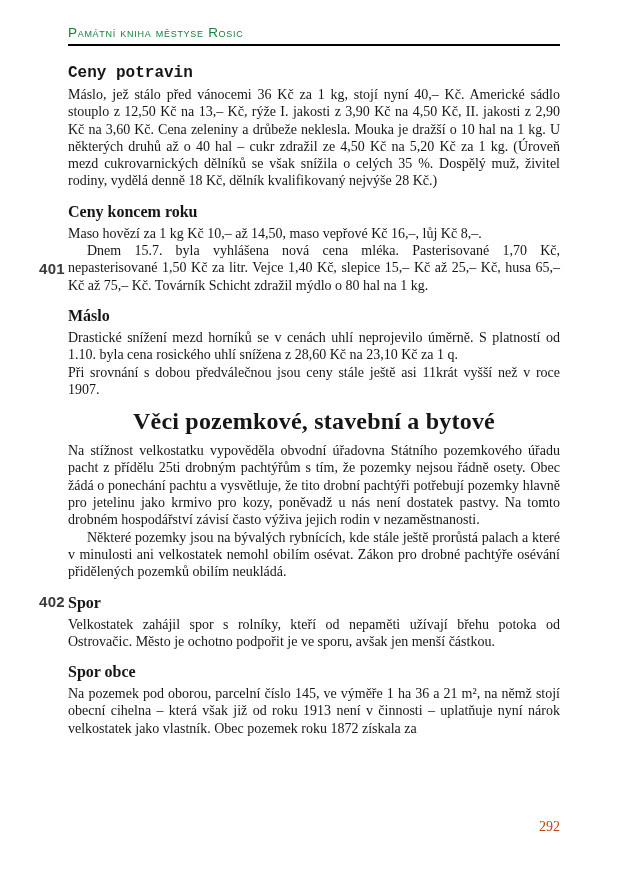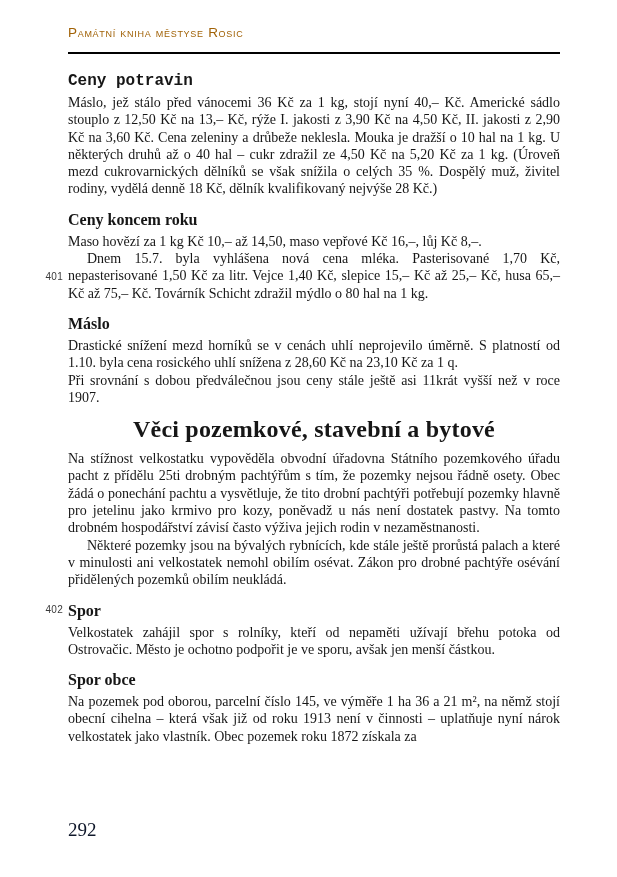--- a/index.html
+++ b/index.html
@@ -6,48 +6,48 @@
   .page {
     width:617px; height:877px; position:relative; background:#ffffff;
     overflow:hidden; font-family:"Liberation Serif", serif; color:#161616;
     margin:0 auto;
   }
   .textblock { position:absolute; left:68px; top:25px; width:492px; }
 
   .running-header {
     font-family:"Liberation Sans", sans-serif;
     font-variant:small-caps;
-    font-size:13.5px; letter-spacing:0.7px; color:#a16207;
-    padding-bottom:12px; border-bottom:2px solid #000;
+    font-size:13.5px; letter-spacing:0.7px; color:#15803d;
+    padding-bottom:4px; border-bottom:2px solid #000;
   }
 
   .sec-h { font-size:16px; font-weight:bold; margin:13px 0 4px 0; line-height:18px; }
   section:first-of-type .sec-h { margin-top:18px;font-family:Liberation Mono, monospace; }
 
   .para { font-size:14px; line-height:17.3px; text-align:justify; margin:0; }
   .para.indent { text-indent:19px; }
 
   .chapter-h {
     font-size:24px; font-weight:bold; text-align:center;
     margin:9px 0 7px 0; line-height:28px; letter-spacing:0.2px;
   }
 
   .rel { position:relative; }
   .margin-num {
     position:absolute; left:-29px; width:24px; text-align:right;
-    font-family:"Liberation Sans", sans-serif; font-size:10px;
-    color:#3a3a3a; letter-spacing:0.3px; font-weight:normal;
+    font-family:"Liberation Sans", sans-serif; font-size:15px;
+    color:#3a3a3a; letter-spacing:0.3px; font-weight:bold;
     text-indent:0; line-height:11px;
   }
   .mn-line2 { top:21px; }
   .mn-head  { top:2px; }
 
   .page-footer {
     position:absolute; left:68px; top:819px; width:492px;
-    text-align:left; font-size:19px; color:#0f172a;
+    text-align:right; font-size:14px; color:#c2410c;
   }
 </style>
 </head>
 <body>
 
 <div class="page">
   <div class="textblock">
 
     <header class="running-header">
       <span>Památní kniha městyse Rosic</span>

